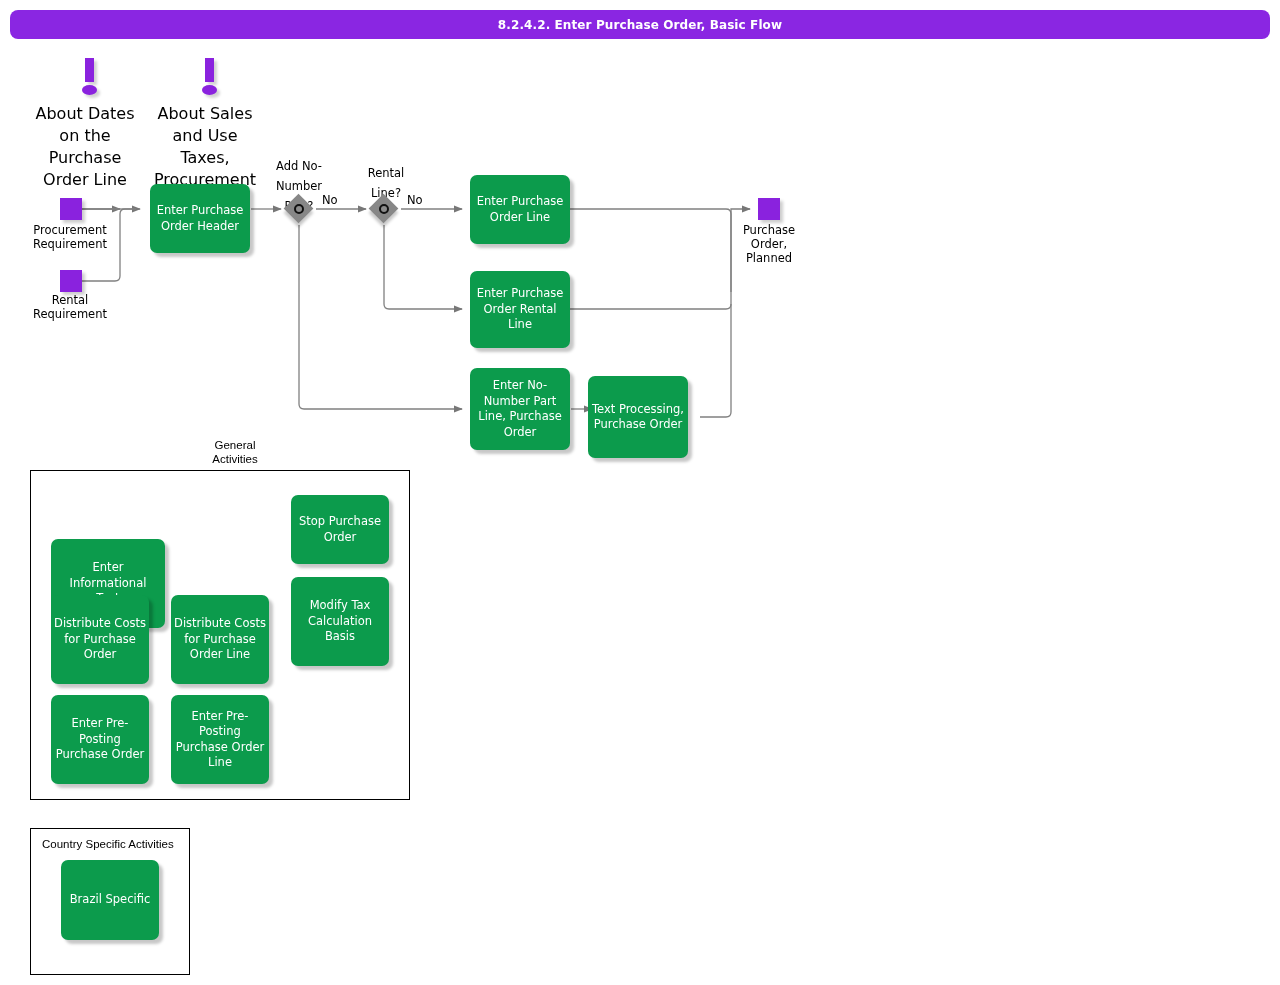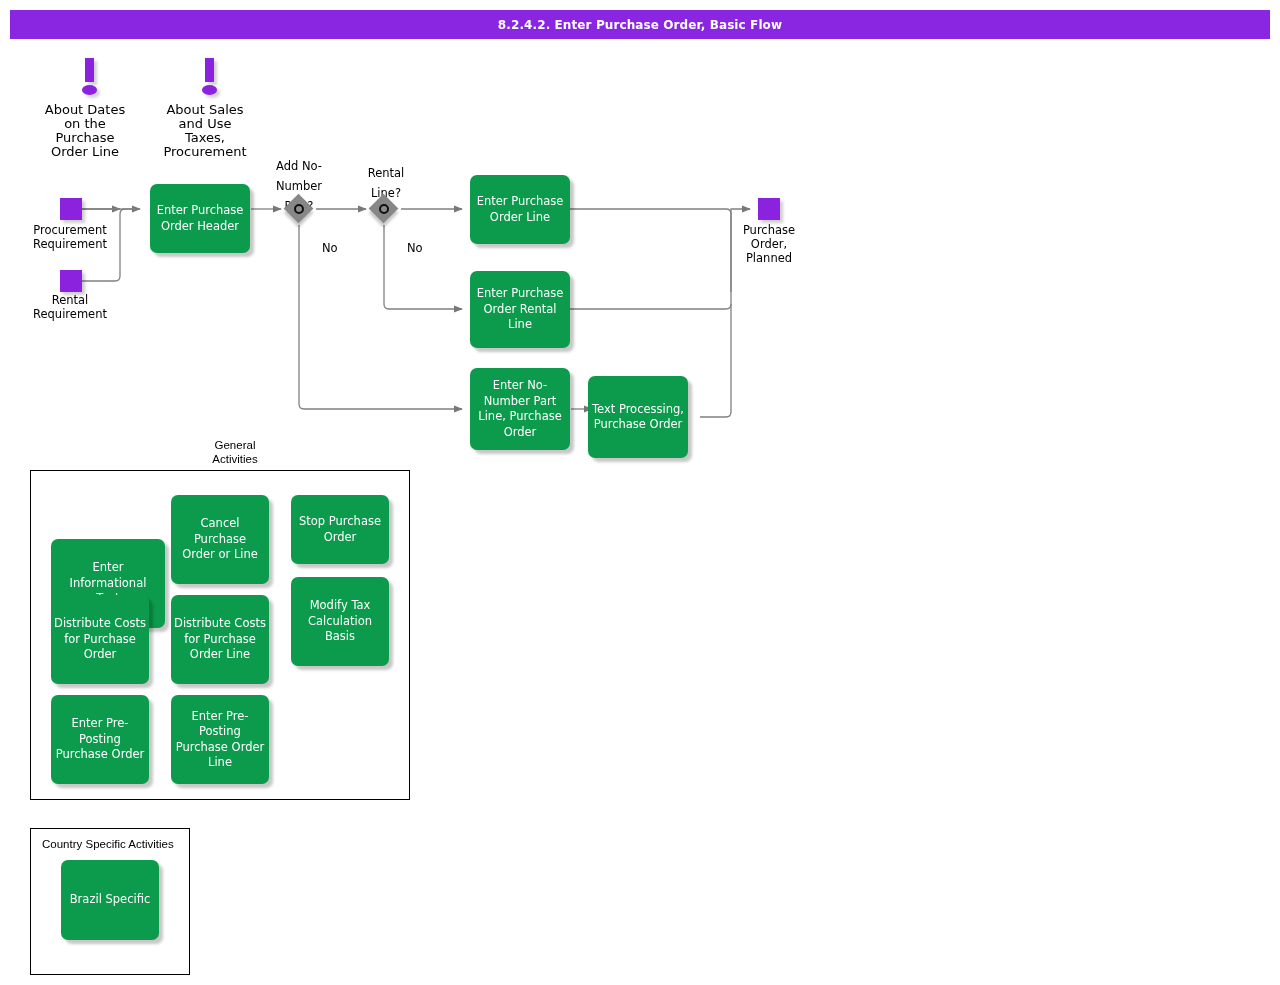--- a/index.html
+++ b/index.html
@@ -25,20 +25,21 @@
   .titlebar {
     position: absolute;
     left: 10px;
     top: 10px;
     width: 1260px;
     height: 29px;
     background: #8A26E2;
     display: flex;
     align-items: center;
     justify-content: center;
+    border-radius: 8px;
   }
   .titlebar .title-text {
     color: #ffffff;
     font-family: "DejaVu Sans", sans-serif;
     font-size: 12px;
     font-weight: bold;
     letter-spacing: 0.1px;
     white-space: nowrap;
   }
   
@@ -112,21 +113,20 @@
     color: #000000;
     text-align: center;
     white-space: pre-line;
   }
   .edge-label {
     position: absolute;
     font-family: "DejaVu Sans", sans-serif;
     font-size: 11.5px;
     color: #000000;
     white-space: nowrap;
-    margin-top: 48px;
   }
   
   .note {
     position: absolute;
   }
   .note .bang-bar {
     position: absolute;
     left: 9px;
     top: 0px;
     width: 9px;
@@ -140,22 +140,22 @@
     top: 27px;
     width: 15px;
     height: 10px;
     border-radius: 50%;
     background: #8A22DE;
     box-shadow: 3px 3px 3px rgba(0,0,0,0.18);
   }
   .note-label {
     position: absolute;
     font-family: "DejaVu Sans", sans-serif;
-    font-size: 13px;
-    line-height: 14px;
+    font-size: 16px;
+    line-height: 22px;
     color: #000000;
     text-align: center;
     white-space: pre-line;
   }
   
   .group-frame {
     position: absolute;
     border: 1.5px solid #000000;
     background: transparent;
     box-sizing: border-box;
@@ -308,24 +308,20 @@
 
   <div class="group-title-outside" style="left:175px; top:438px; width:120px;">General
 Activities</div>
   <div class="group-frame" style="left:30px; top:470px; width:380px; height:330px;"></div>
 
   <div class="proc" style="left:51px; top:495px; width:114px; height:89px;margin-top:44px;">
     <span class="proc-label">Enter
 Informational
 Text</span>
   </div>
-  <div class="proc" style="left:171px; top:495px; width:98px; height:89px;">
-    <span class="proc-label">Cancel Purchase
-Order or Line</span>
-  </div>
   <div class="proc" style="left:291px; top:495px; width:98px; height:69px;">
     <span class="proc-label">Stop Purchase
 Order</span>
   </div>
 
   <div class="proc" style="left:51px; top:595px; width:98px; height:89px;">
     <span class="proc-label">Distribute Costs
 for Purchase
 Order</span>
   </div>

